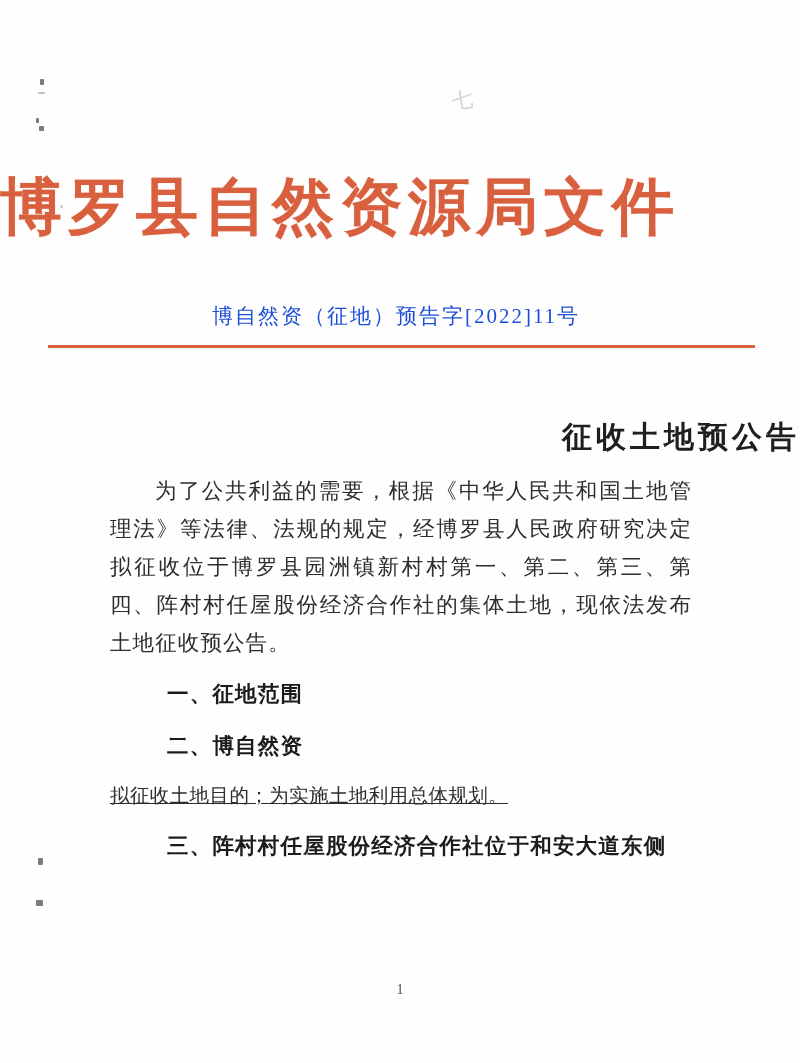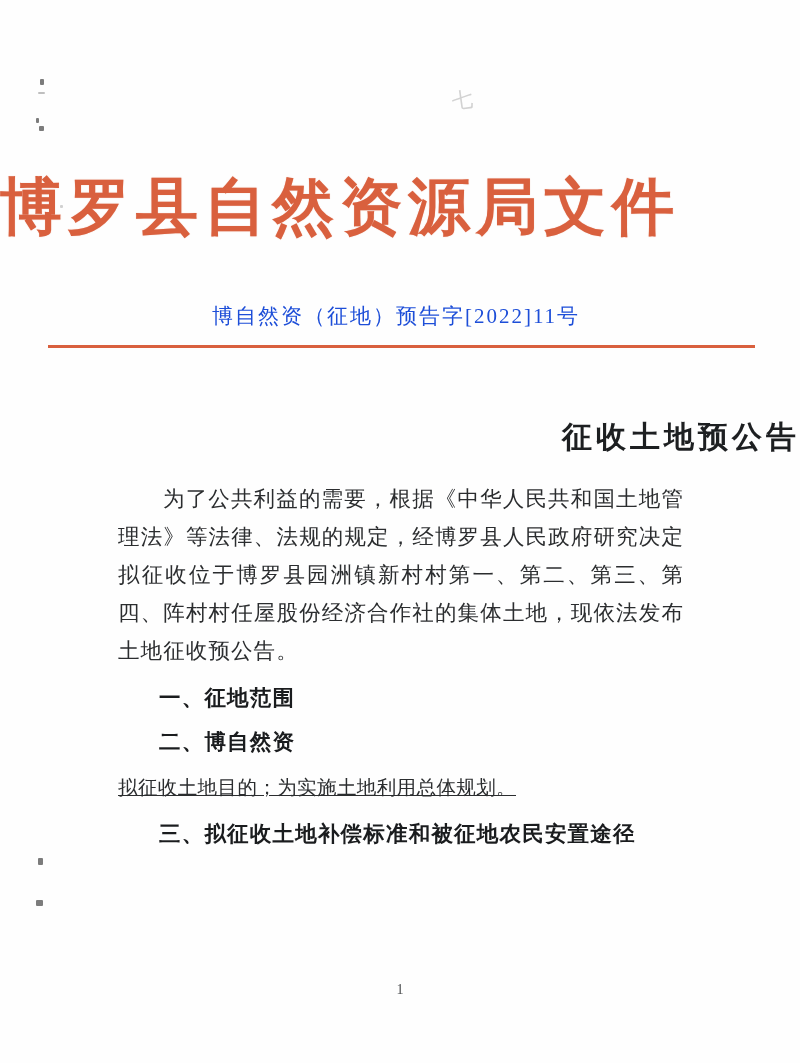--- a/index.html
+++ b/index.html
@@ -115,40 +115,40 @@
   }
 
   .para {
     color: #2b2d2f;
     font-family: "Liberation Serif", "DejaVu Serif", serif;
     font-size: 21.5px;
     line-height: 38px;
     letter-spacing: 1.1px;
     text-align: justify;
     text-justify: inter-character;
-    margin: 8px;
+    margin: 0;
     text-indent: 45px;
   }
 
   .para-tight {
     text-indent: 0;
     font-size: 19.5px;
     letter-spacing: .4px;
     line-height: 36px;
     text-decoration: underline;
   }
 
   .heading {
     color: #1a1c1e;
     font-family: "Liberation Sans", "DejaVu Sans", sans-serif;
     font-size: 21.5px;
     font-weight: 700;
     line-height: 40px;
     letter-spacing: 1.2px;
-    margin: 4px;
+    margin: 12px;
     text-indent: 45px;
     white-space: nowrap;
   }
 
   .pagenum {
     position: absolute;
     left: 0;
     right: 0;
     top: 982px;
     text-align: center;
@@ -180,18 +180,18 @@
   <div class="doctitle">征收土地预公告</div>
 
   <div class="body-block">
     <p class="para">为了公共利益的需要，根据《中华人民共和国土地管理法》等法律、法规的规定，经博罗县人民政府研究决定拟征收位于博罗县园洲镇新村村第一、第二、第三、第四、阵村村任屋股份经济合作社的集体土地，现依法发布土地征收预公告。</p>
 
     <p class="heading">一、征地范围</p>
 
     <p class="heading">二、博自然资</p>
     <p class="para para-tight">拟征收土地目的；为实施土地利用总体规划。</p>
 
-    <p class="heading">三、拟征收土地补偿标准和被征地农民安置途径</p>
+    <p class="heading">三、阵村村任屋股份经济合作社位于和安大道东侧</p>
   </div>
 
   <div class="pagenum">1</div>
 
 </div>
 
 </body></html>

